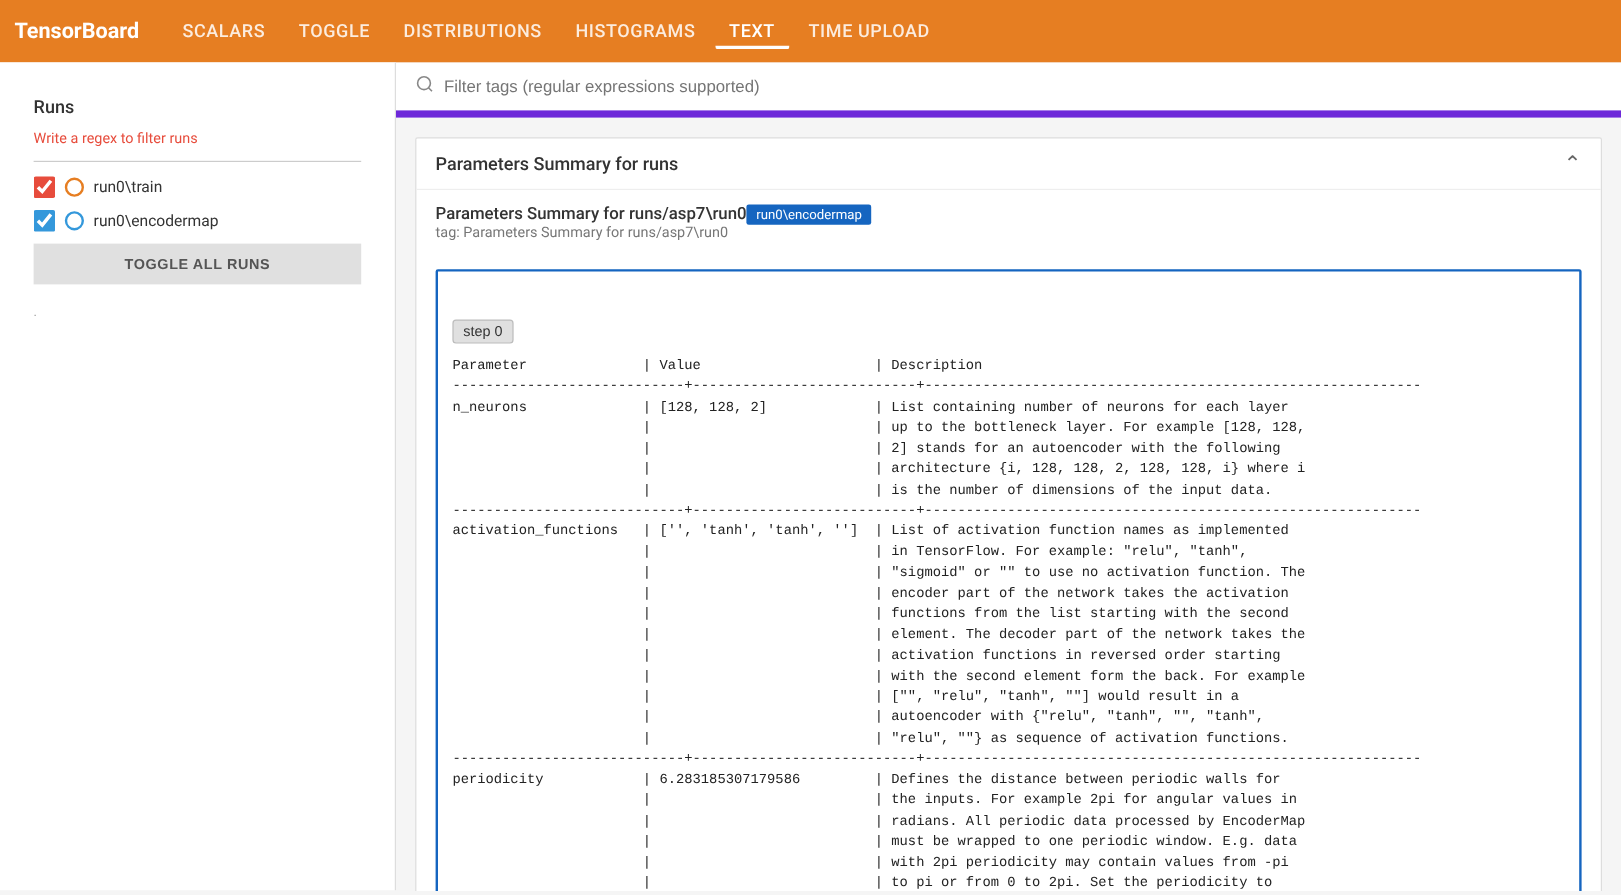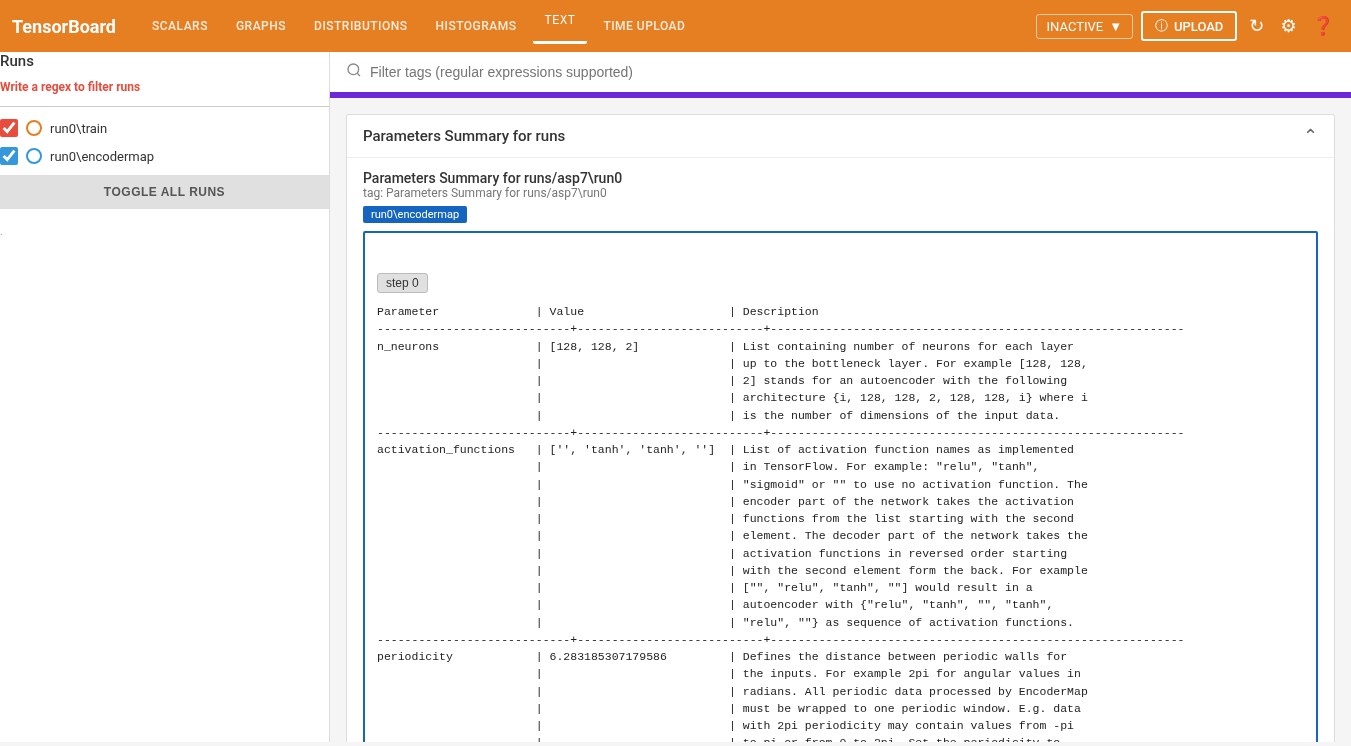--- a/index.html
+++ b/index.html
@@ -23,33 +23,32 @@
     }
     .nav-links {
       display: flex;
       align-items: center;
       flex: 1;
       gap: 4px;
     }
     .nav-link {
       color: rgba(255,255,255,0.85);
       padding: 6px 12px;
-      font-size: 12px;
+      font-size: 15px;
       font-weight: 500;
       letter-spacing: 0.5px;
       cursor: pointer;
       border-radius: 2px;
       text-decoration: none;
       white-space: nowrap;
     }
     .nav-link.active {
       color: white;
       border-bottom: 3px solid white;
-      padding-bottom: 13px;
-      font-family: Liberation Mono, monospace;
+      padding-bottom: 3px;
     }
     .nav-right {
       display: flex;
       align-items: center;
       gap: 8px;
     }
     .inactive-dropdown {
       display: flex;
       align-items: center;
       border: 1px solid rgba(255,255,255,0.6);
@@ -88,36 +87,36 @@
       display: flex;
       height: calc(100vh - 56px);
     }
 
     
     .sidebar {
       width: 330px;
       min-width: 330px;
       background: white;
       border-right: 1px solid #ddd;
-      padding: 0;
+      padding: 28px;
       overflow-y: auto;
     }
     .sidebar-title {
       font-size: 15px;
       font-weight: 500;
       color: #333;
       margin-bottom: 10px;
     }
     .sidebar-filter-label {
       font-size: 12px;
       color: #e74c3c;
       cursor: pointer;
       margin-bottom: 12px;
     }
-    .filter-link { color: #e74c3c; text-decoration: none; font-weight: bold; }
+    .filter-link { color: #e74c3c; text-decoration: none; }
     .sidebar-divider {
       border: none;
       border-top: 1px solid #ccc;
       margin-bottom: 12px;
     }
     .run-item {
       display: flex;
       align-items: center;
       gap: 8px;
       margin-bottom: 10px;
@@ -230,36 +229,35 @@
       padding: 12px 16px;
     }
     .sub-panel-title {
       font-size: 14px;
       color: #333;
       font-weight: 500;
     }
     .sub-panel-tag {
       font-size: 12px;
       color: #777;
-      margin-bottom: 6px;
+      margin-bottom: 16px;
     }
     .run-badge {
       display: inline-block;
       background: #1565C0;
       color: white;
       font-size: 11px;
       padding: 2px 8px;
       border-radius: 2px;
     }
     .sub-panel-top {
       display: flex;
-      justify-content: flex-end;
+      justify-content: flex-start;
       align-items: flex-start;
       margin-bottom: 8px;
-      flex-direction: column;
     }
 
     
     .text-content-box {
       border: 2px solid #1565C0;
       border-radius: 2px;
       padding: 12px;
       font-family: 'Courier New', monospace;
       font-size: 12px;
       color: #333;
@@ -293,38 +291,25 @@
     .panels::-webkit-scrollbar { width: 8px; }
     .panels::-webkit-scrollbar-thumb { background: #ccc; }
   </style>
 </head>
 <body>
 
 <nav class="navbar">
   <div class="navbar-brand">TensorBoard</div>
   <div class="nav-links">
     <a class="nav-link">SCALARS</a>
-    <a class="nav-link">GRAPHS</a>
+    <a class="nav-link">TOGGLE</a>
     <a class="nav-link">DISTRIBUTIONS</a>
     <a class="nav-link">HISTOGRAMS</a>
     <a class="nav-link active">TEXT</a>
     <a class="nav-link">TIME UPLOAD</a>
-  </div>
-  <div class="nav-right">
-    <div class="inactive-dropdown">
-      <span>INACTIVE</span>
-      <span>▼</span>
-    </div>
-    <div class="upload-btn">
-      <span>ⓘ</span>
-      <span>UPLOAD</span>
-    </div>
-    <button class="icon-btn">↻</button>
-    <button class="icon-btn">⚙</button>
-    <button class="icon-btn">❓</button>
   </div>
 </nav>
 
 <div class="main-layout">
 
   <aside class="sidebar">
     <div class="sidebar-title">Runs</div>
     <div class="sidebar-filter-label">
       <a class="filter-link">Write a regex to filter runs</a>
     </div>

